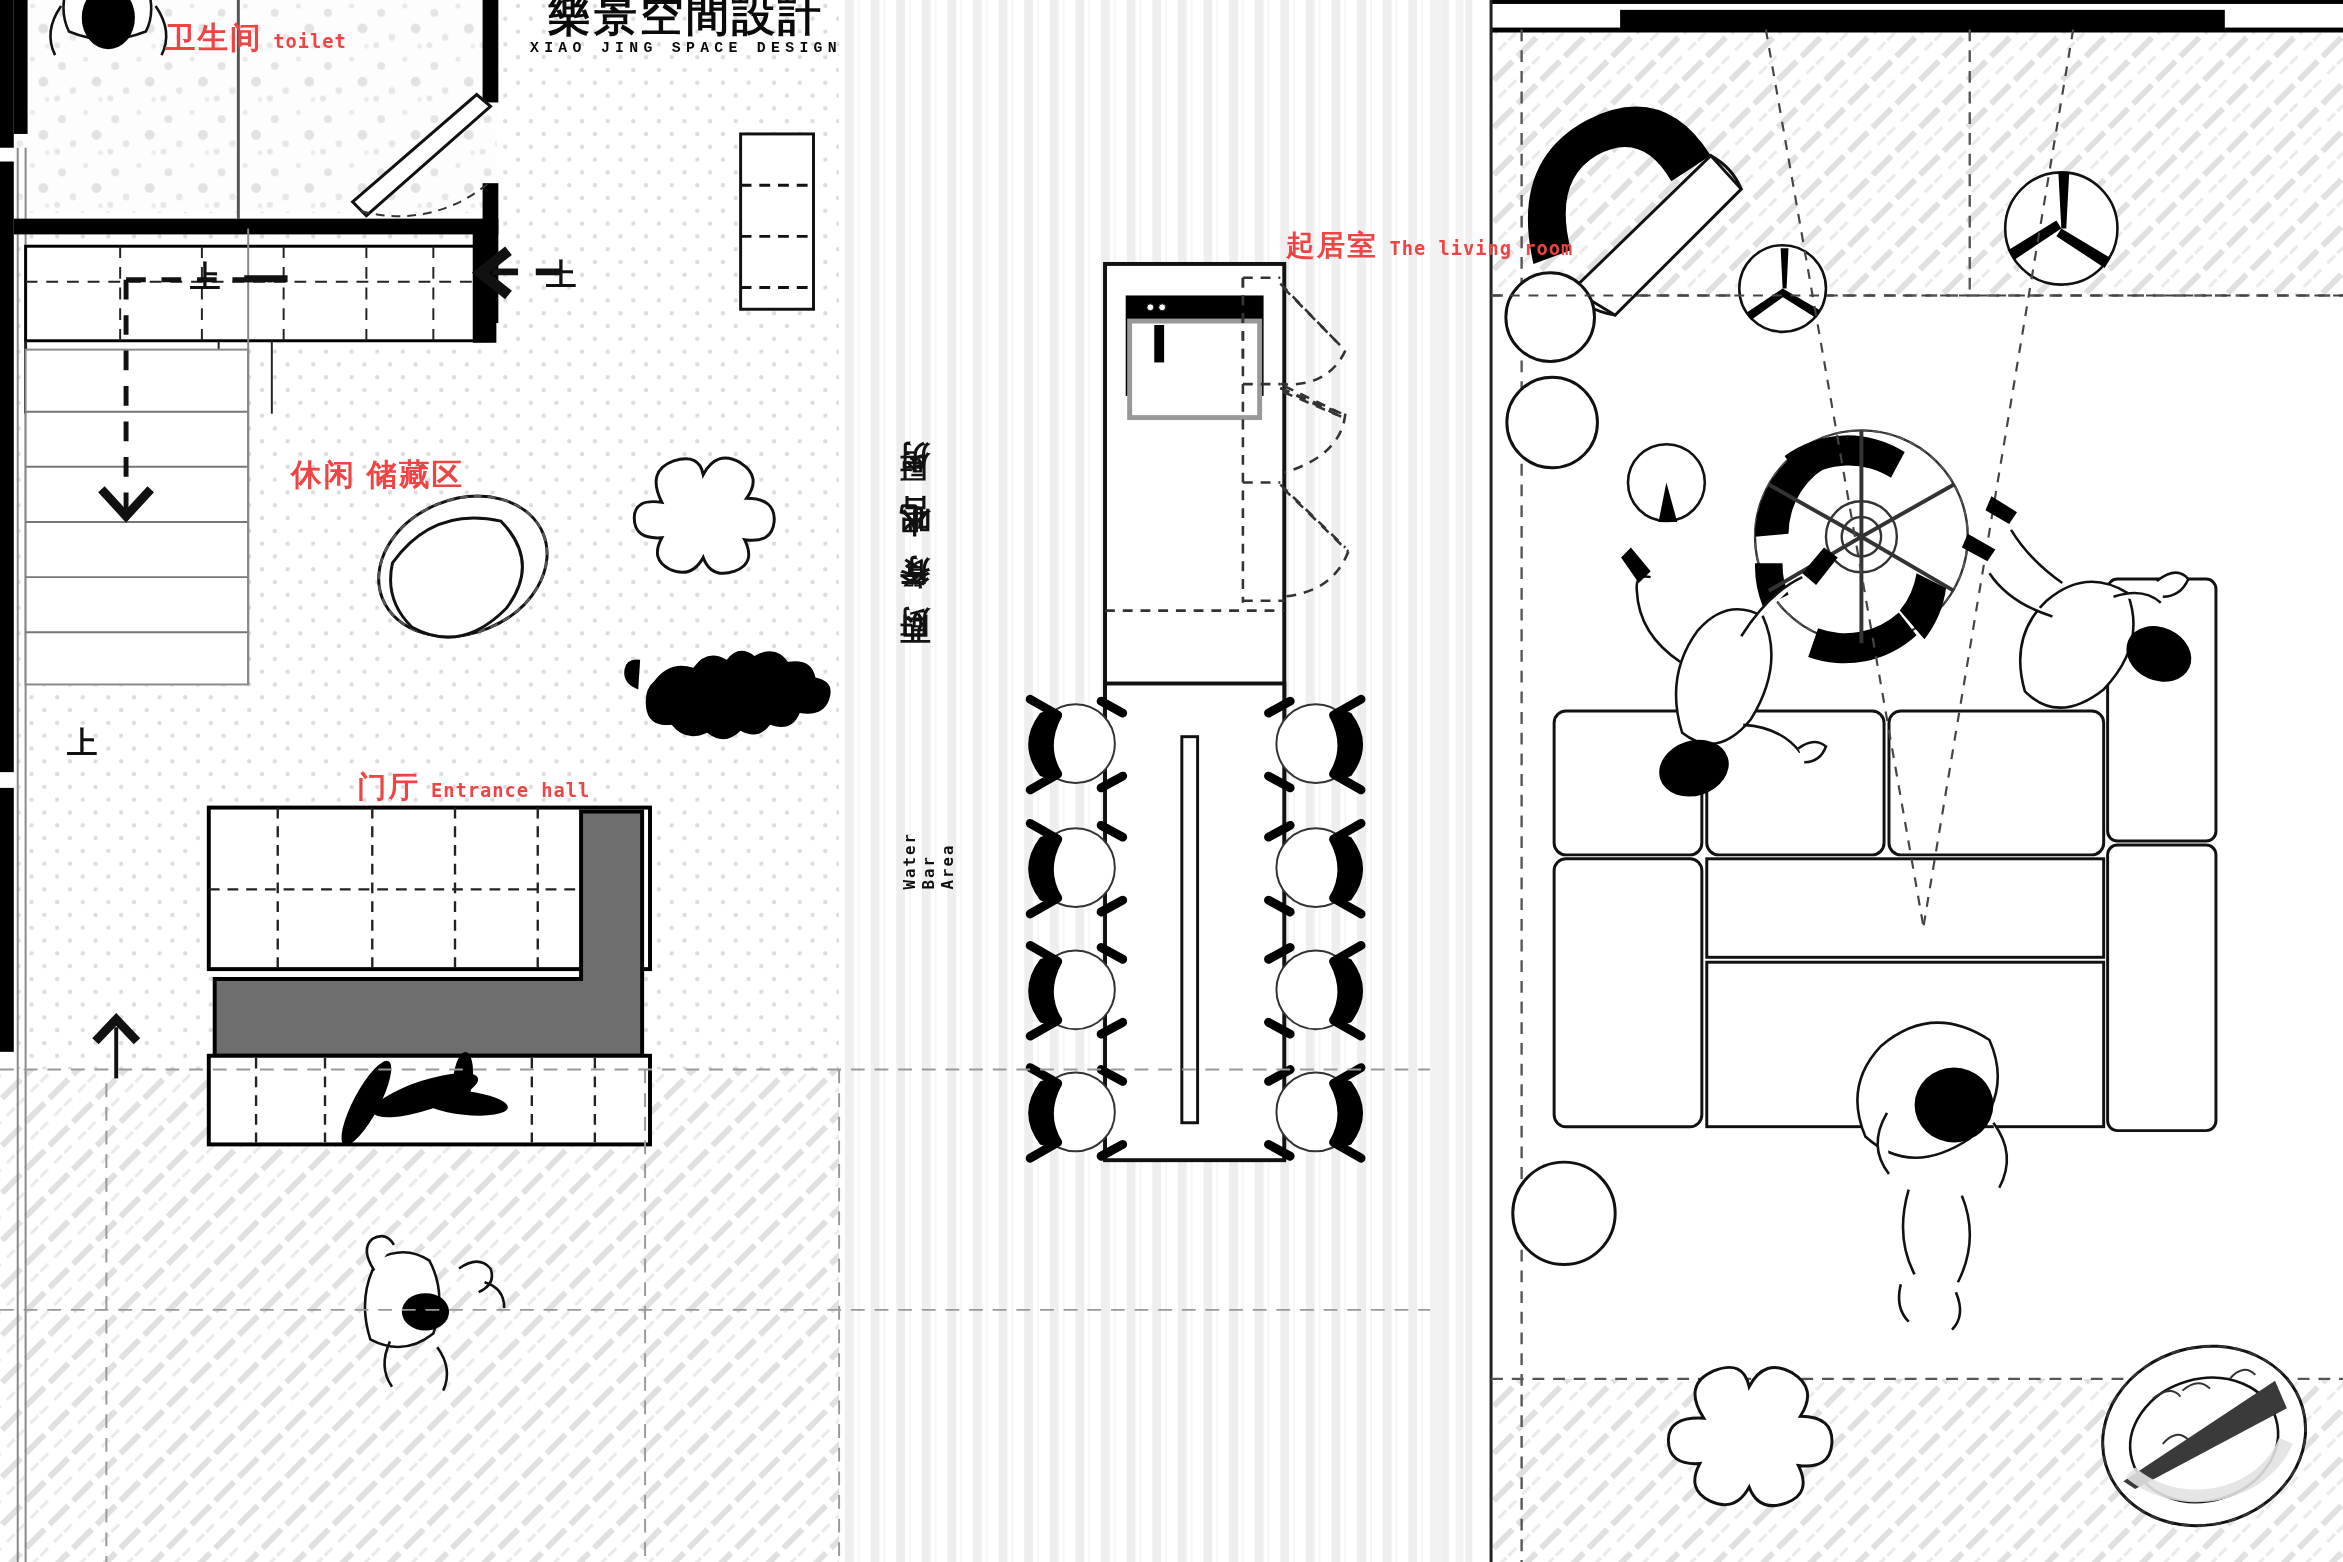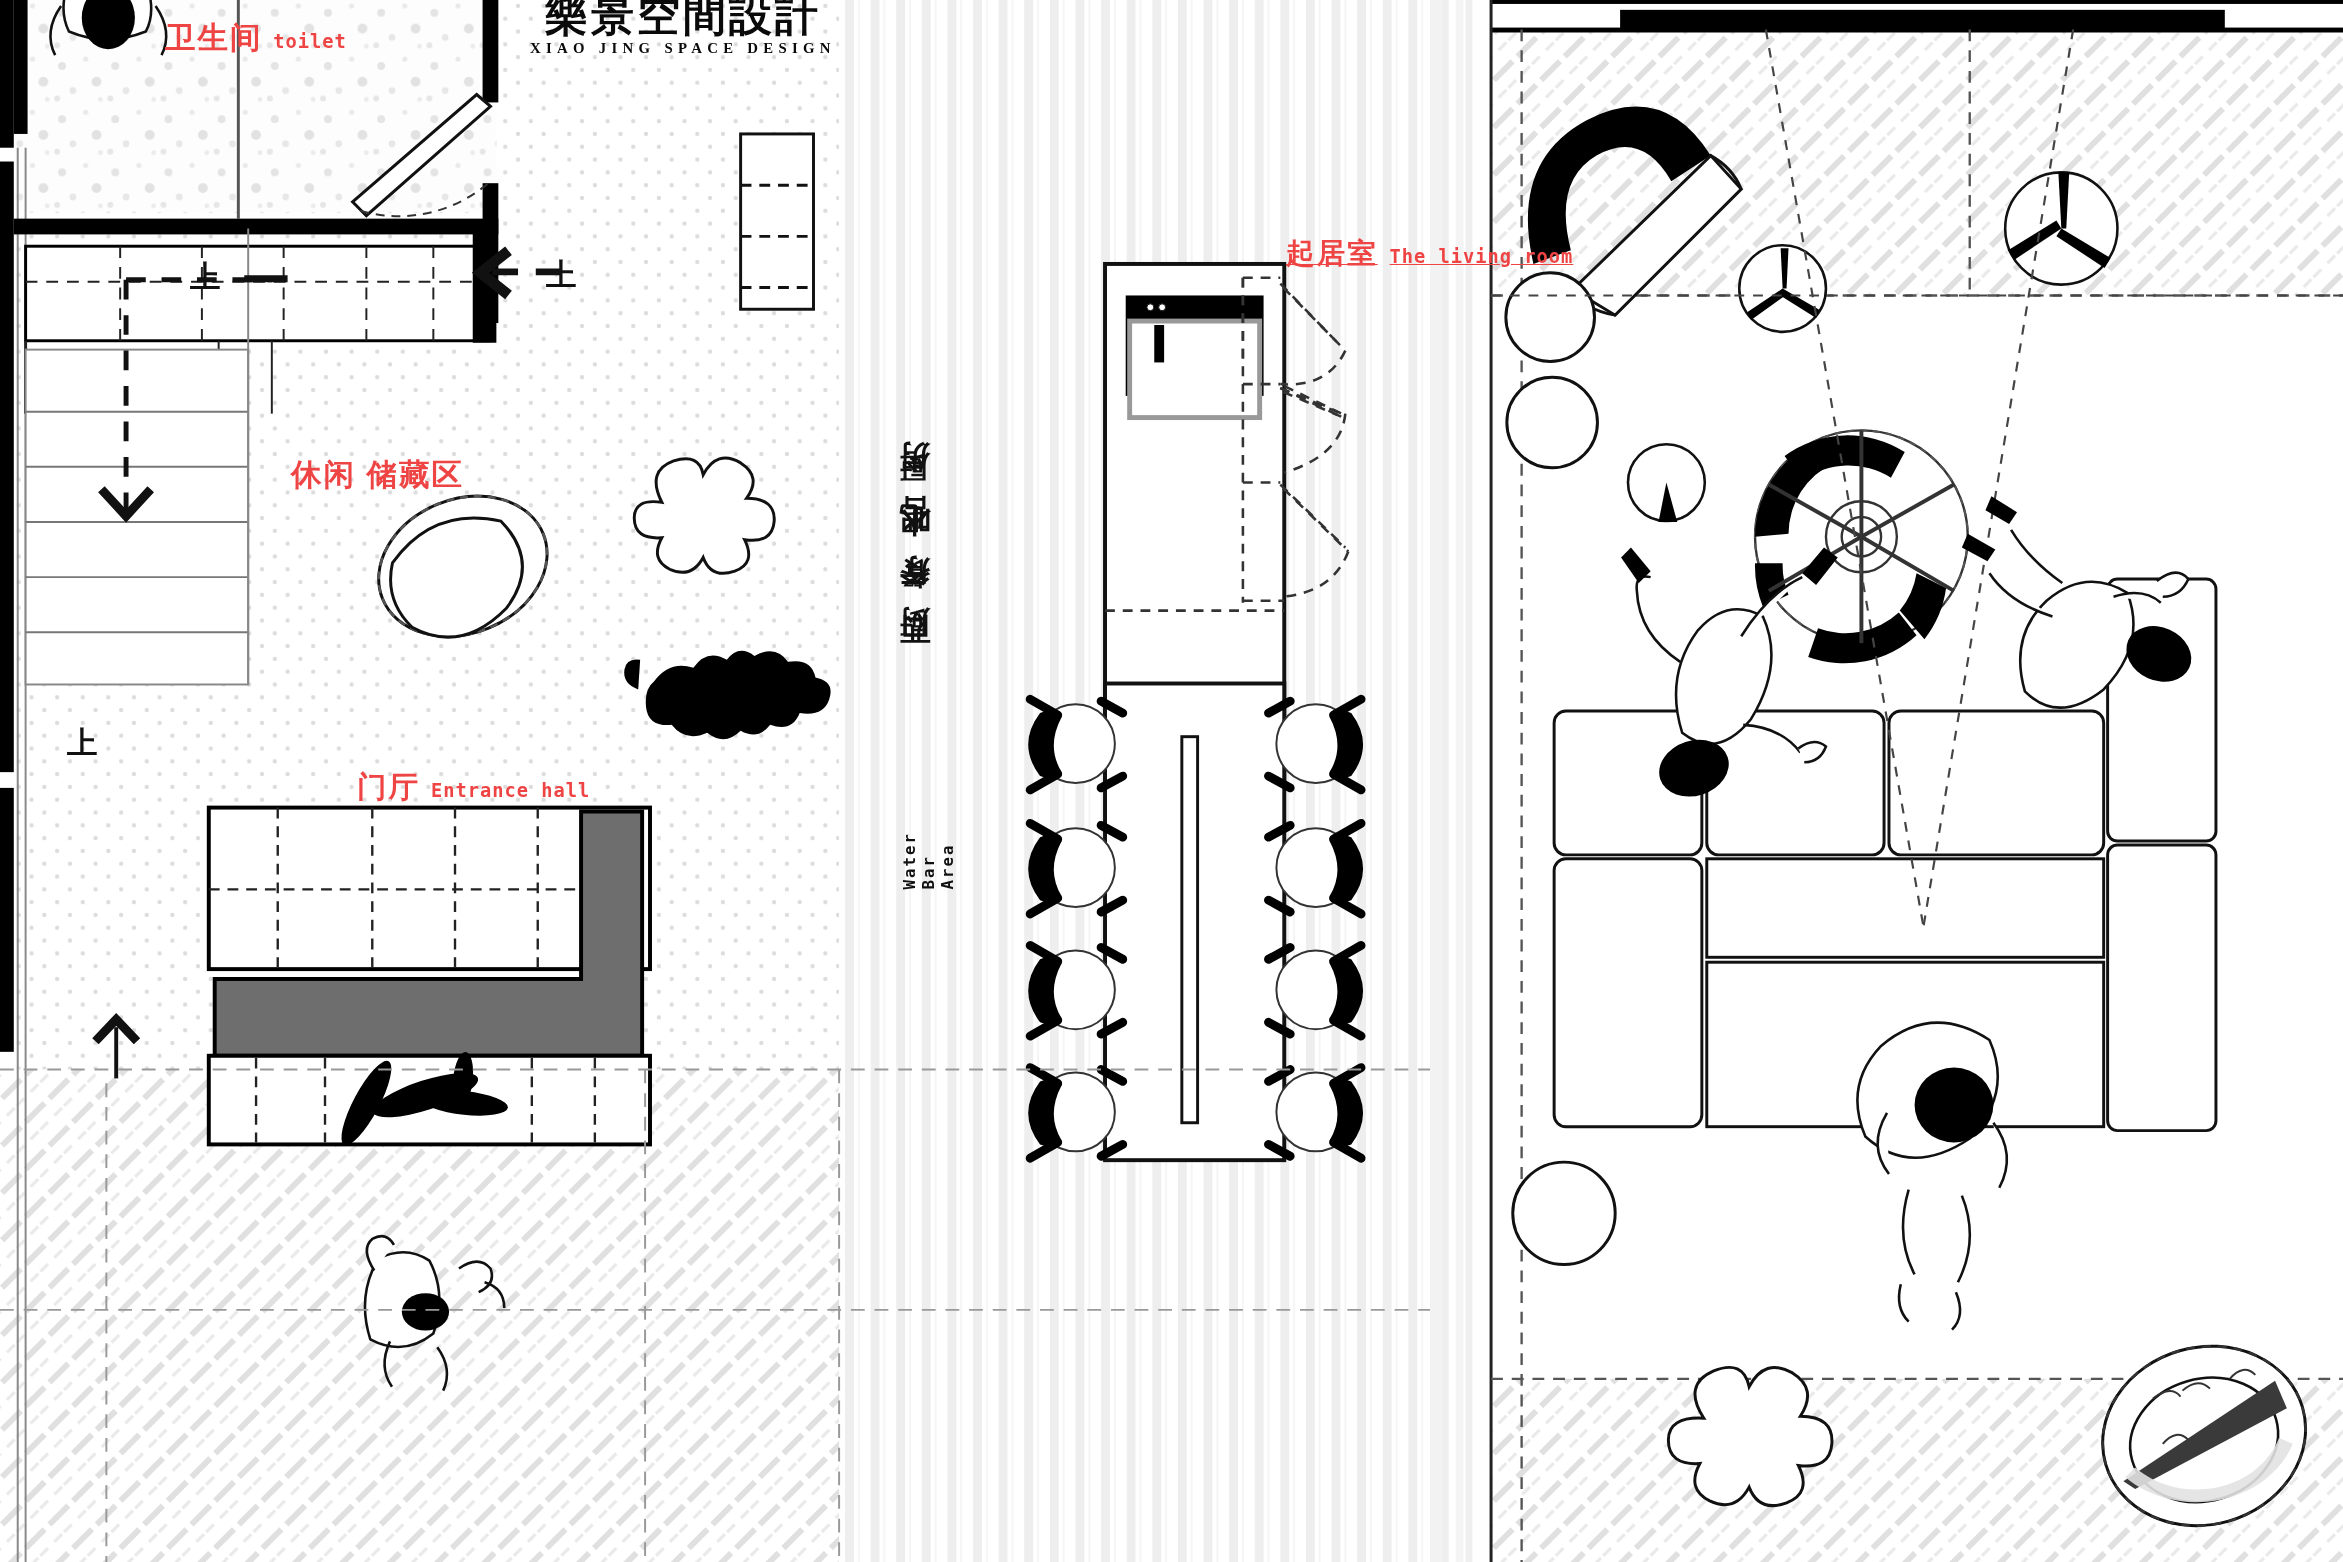--- a/index.html
+++ b/index.html
@@ -43,21 +43,21 @@
   #label-toilet .cn { font-size: 30.5px; }
   #label-toilet .en { font-size: 18.7px; margin-left: 10.8px; }
 
   #label-leisure { left: 291px; top: 459px; }
   #label-leisure .cn { font-size: 30.5px; }
 
   #label-entrance { left: 357px; top: 772px; }
   #label-entrance .cn { font-size: 29.6px; }
   #label-entrance .en { font-size: 18.7px; margin-left: 10.8px; }
 
-  #label-living { left: 1286px; top: 239px; text-decoration: underline; }
+  #label-living { left: 1286px; top: 231px; }
   #label-living .cn { font-size: 28.6px; }
   #label-living .en { font-size: 18.7px; margin-left: 11.8px; }
 
   
   .up-mark {
     position: absolute;
     font-family: "Liberation Sans", "DejaVu Sans", sans-serif;
     font-size: 30.5px;
     font-weight: 700;
     color: #111;
@@ -78,21 +78,21 @@
   #logo .logo-cn {
     font-family: "Liberation Serif", "DejaVu Serif", serif;
     font-size: 43px;
     font-weight: 700;
     letter-spacing: 3px;
     color: #0a0a0a;
     display: block;
     line-height: 1.02;
   }
   #logo .logo-en {
-    font-family: Liberation Serif, serif;
+    font-family: Liberation Mono, monospace;
     font-size: 14.8px;
     font-weight: 700;
     letter-spacing: 5.3px;
     color: #0a0a0a;
     display: block;
     margin-top: 2px;
   }
 
   
   #label-kitchen-band {

